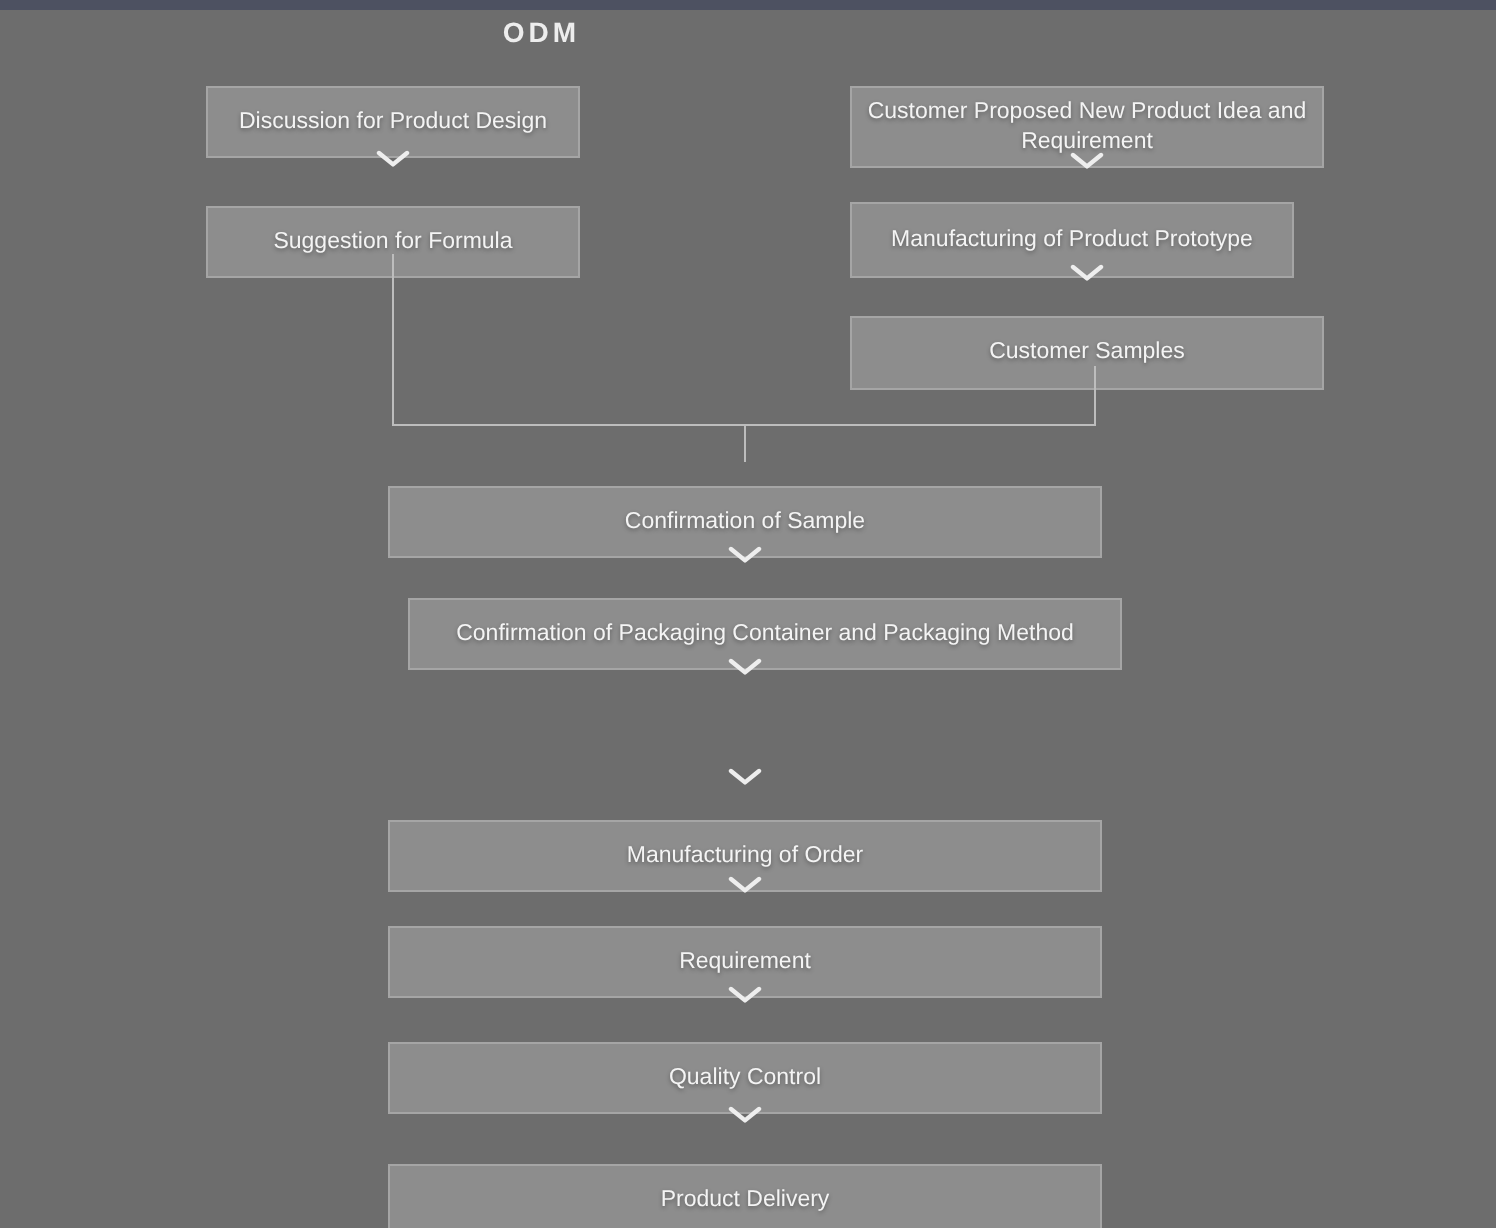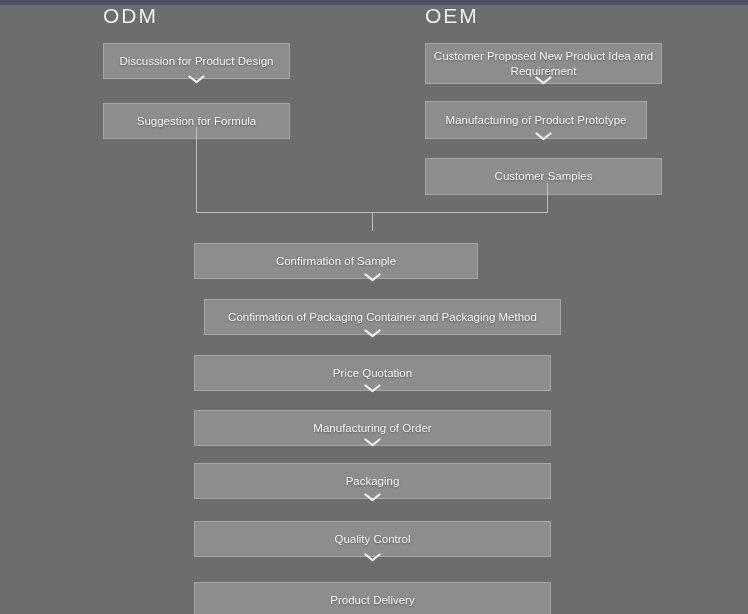--- a/index.html
+++ b/index.html
@@ -7,22 +7,22 @@
     position:relative;width:748px;height:614px;overflow:hidden;
     background:var(--bg,#6d6d6d);
     font-family:"Liberation Sans","DejaVu Sans",sans-serif;
   }
   .topstrip{
     position:absolute;left:0;top:0;width:748px;height:5px;
     background:var(--strip,#4d5161);
   }
   .col-title{
     position:absolute;top:3px;height:26px;line-height:26px;
-    text-align:left;color:var(--header,#ededed);
-    font-size:21px;letter-spacing:2px;font-weight:400;
+    text-align:right;color:var(--header,#ededed);
+    font-size:14px;letter-spacing:2px;font-weight:700;
   }
   .col-title.odm{left:103px;width:187px;}
   .col-title.oem{left:425px;width:237px;}
   .node{
     position:absolute;box-sizing:border-box;
     background:var(--fill,#8d8d8d);
     border:1px solid var(--border,#a5a5a5);
     color:var(--text,#f4f4f4);
     display:flex;align-items:center;justify-content:center;
     text-align:center;font-size:11.5px;line-height:1.3;
@@ -40,21 +40,20 @@
   }
 </style>
 </head>
 <body>
 
 <div class="canvas" style="--bg: #6d6d6d; --strip: #4d5161; --fill: #8d8d8d; --border: #a5a5a5; --text: #f4f4f4; --connector: #bdbdbd; --header: #ededed;">
 
   <div class="topstrip"></div>
 
   <div class="col-title odm">ODM</div>
-  <div class="col-title oem">OEM</div>
 
   <div class="node" style="left:103px;top:31px;width:187px;height:36px">Discussion for Product Design</div>
 
   <div class="chev" style="left:188px;top:75px">
     <svg width="17" height="9" viewBox="0 0 17 9">
         <polyline points="1.5,1.5 8.5,7.2 15.5,1.5" fill="none" stroke="#eeeeee" stroke-width="2.2" stroke-linecap="round" stroke-linejoin="round"></polyline>
       </svg>
   </div>
 
   <div class="node" style="left:103px;top:91px;width:187px;height:36px">Suggestion for Formula</div>
@@ -75,53 +74,52 @@
       </svg>
   </div>
 
   <div class="node" style="left:425px;top:146px;width:237px;height:37px">Customer Samples</div>
 
   <div class="line" style="left:196px;top:127px;width:1px;height:85px"></div>
   <div class="line" style="left:547px;top:183px;width:1px;height:29px"></div>
   <div class="line" style="left:196px;top:212px;width:352px;height:1px"></div>
   <div class="line" style="left:372px;top:212px;width:1px;height:19px"></div>
 
-  <div class="node" style="left:194px;top:231px;width:284px;height:36px">Confirmation of Sample</div>
+  <div class="node" style="left:194px;top:231px;width:357px;height:36px">Confirmation of Sample</div>
 
   <div class="chev" style="left:364px;top:273px">
     <svg width="17" height="9" viewBox="0 0 17 9">
         <polyline points="1.5,1.5 8.5,7.2 15.5,1.5" fill="none" stroke="#eeeeee" stroke-width="2.2" stroke-linecap="round" stroke-linejoin="round"></polyline>
       </svg>
   </div>
 
   <div class="node" style="left:204px;top:287px;width:357px;height:36px">Confirmation of Packaging Container and Packaging Method</div>
 
   <div class="chev" style="left:364px;top:329px">
     <svg width="17" height="9" viewBox="0 0 17 9">
         <polyline points="1.5,1.5 8.5,7.2 15.5,1.5" fill="none" stroke="#eeeeee" stroke-width="2.2" stroke-linecap="round" stroke-linejoin="round"></polyline>
       </svg>
   </div>
 
-  <div class="node" style="left:194px;top:343px;width:357px;height:36px">Price Quotation</div>
 
   <div class="chev" style="left:364px;top:384px">
     <svg width="17" height="9" viewBox="0 0 17 9">
         <polyline points="1.5,1.5 8.5,7.2 15.5,1.5" fill="none" stroke="#eeeeee" stroke-width="2.2" stroke-linecap="round" stroke-linejoin="round"></polyline>
       </svg>
   </div>
 
   <div class="node" style="left:194px;top:398px;width:357px;height:36px">Manufacturing of Order</div>
 
   <div class="chev" style="left:364px;top:438px">
     <svg width="17" height="9" viewBox="0 0 17 9">
         <polyline points="1.5,1.5 8.5,7.2 15.5,1.5" fill="none" stroke="#eeeeee" stroke-width="2.2" stroke-linecap="round" stroke-linejoin="round"></polyline>
       </svg>
   </div>
 
-  <div class="node" style="left:194px;top:451px;width:357px;height:36px">Packaging</div>
+  <div class="node" style="left:194px;top:451px;width:357px;height:36px">Requirement</div>
 
   <div class="chev" style="left:364px;top:493px">
     <svg width="17" height="9" viewBox="0 0 17 9">
         <polyline points="1.5,1.5 8.5,7.2 15.5,1.5" fill="none" stroke="#eeeeee" stroke-width="2.2" stroke-linecap="round" stroke-linejoin="round"></polyline>
       </svg>
   </div>
 
   <div class="node" style="left:194px;top:509px;width:357px;height:36px">Quality Control</div>
 
   <div class="chev" style="left:364px;top:553px">

